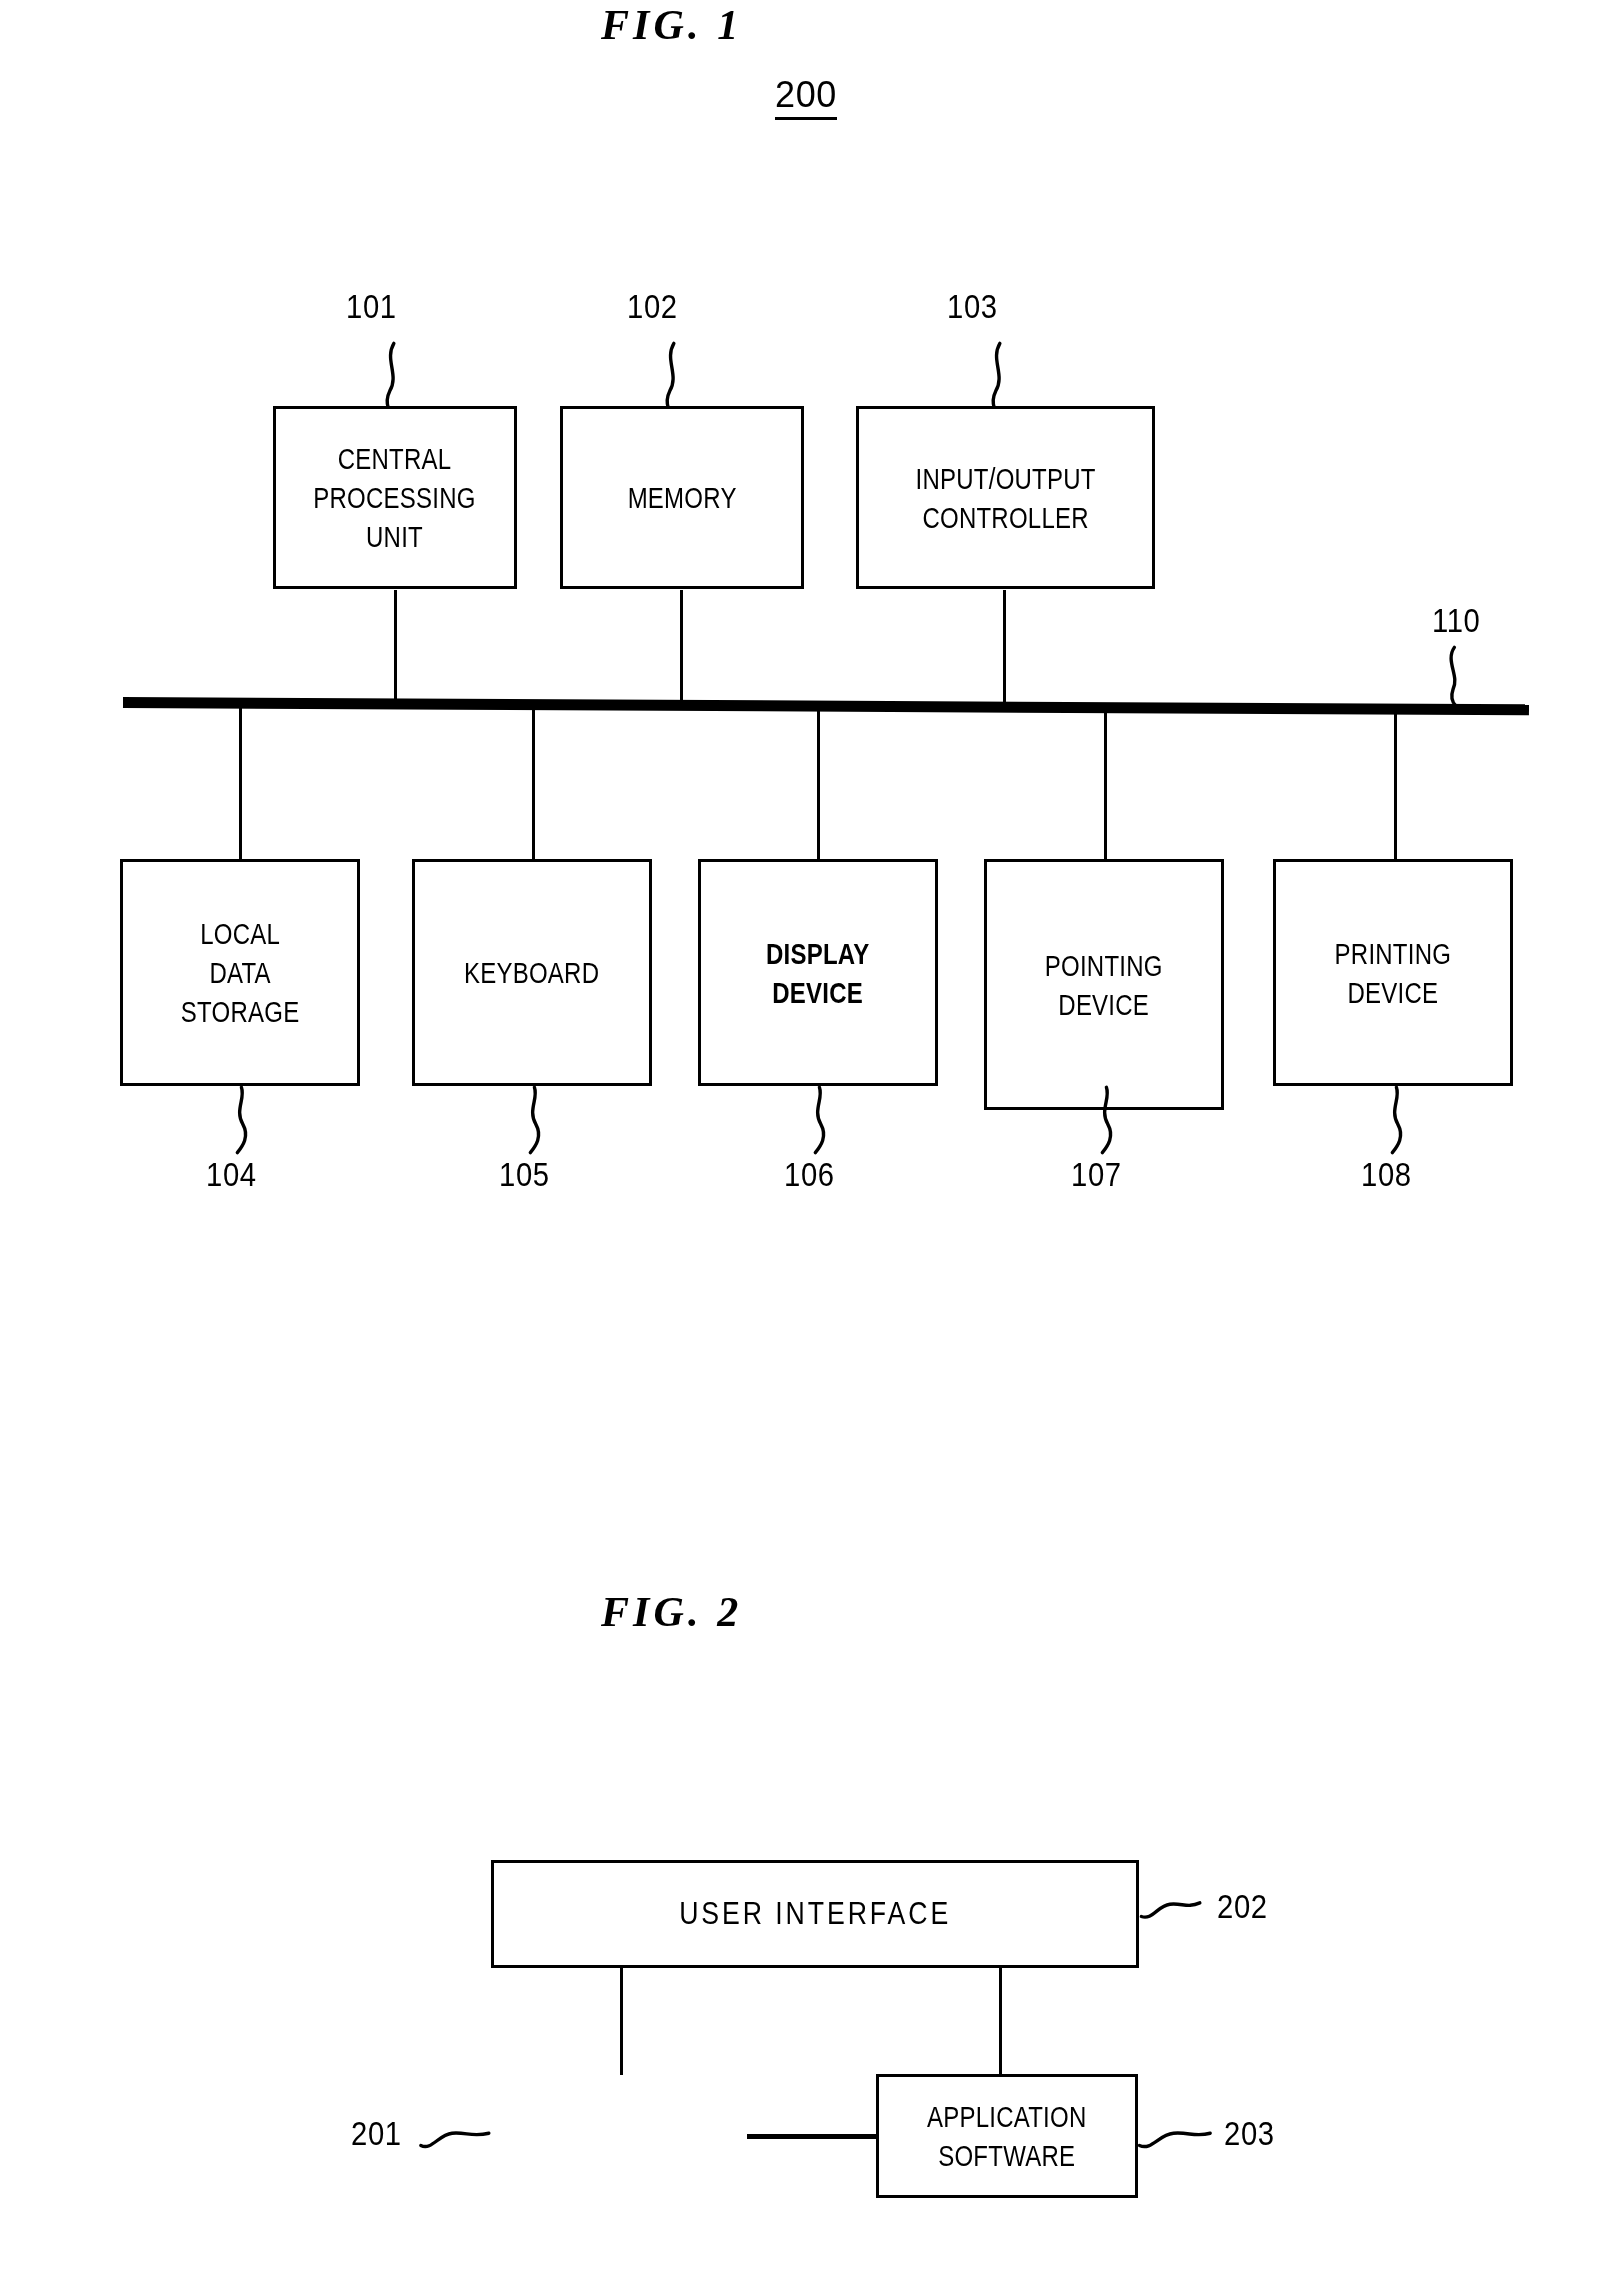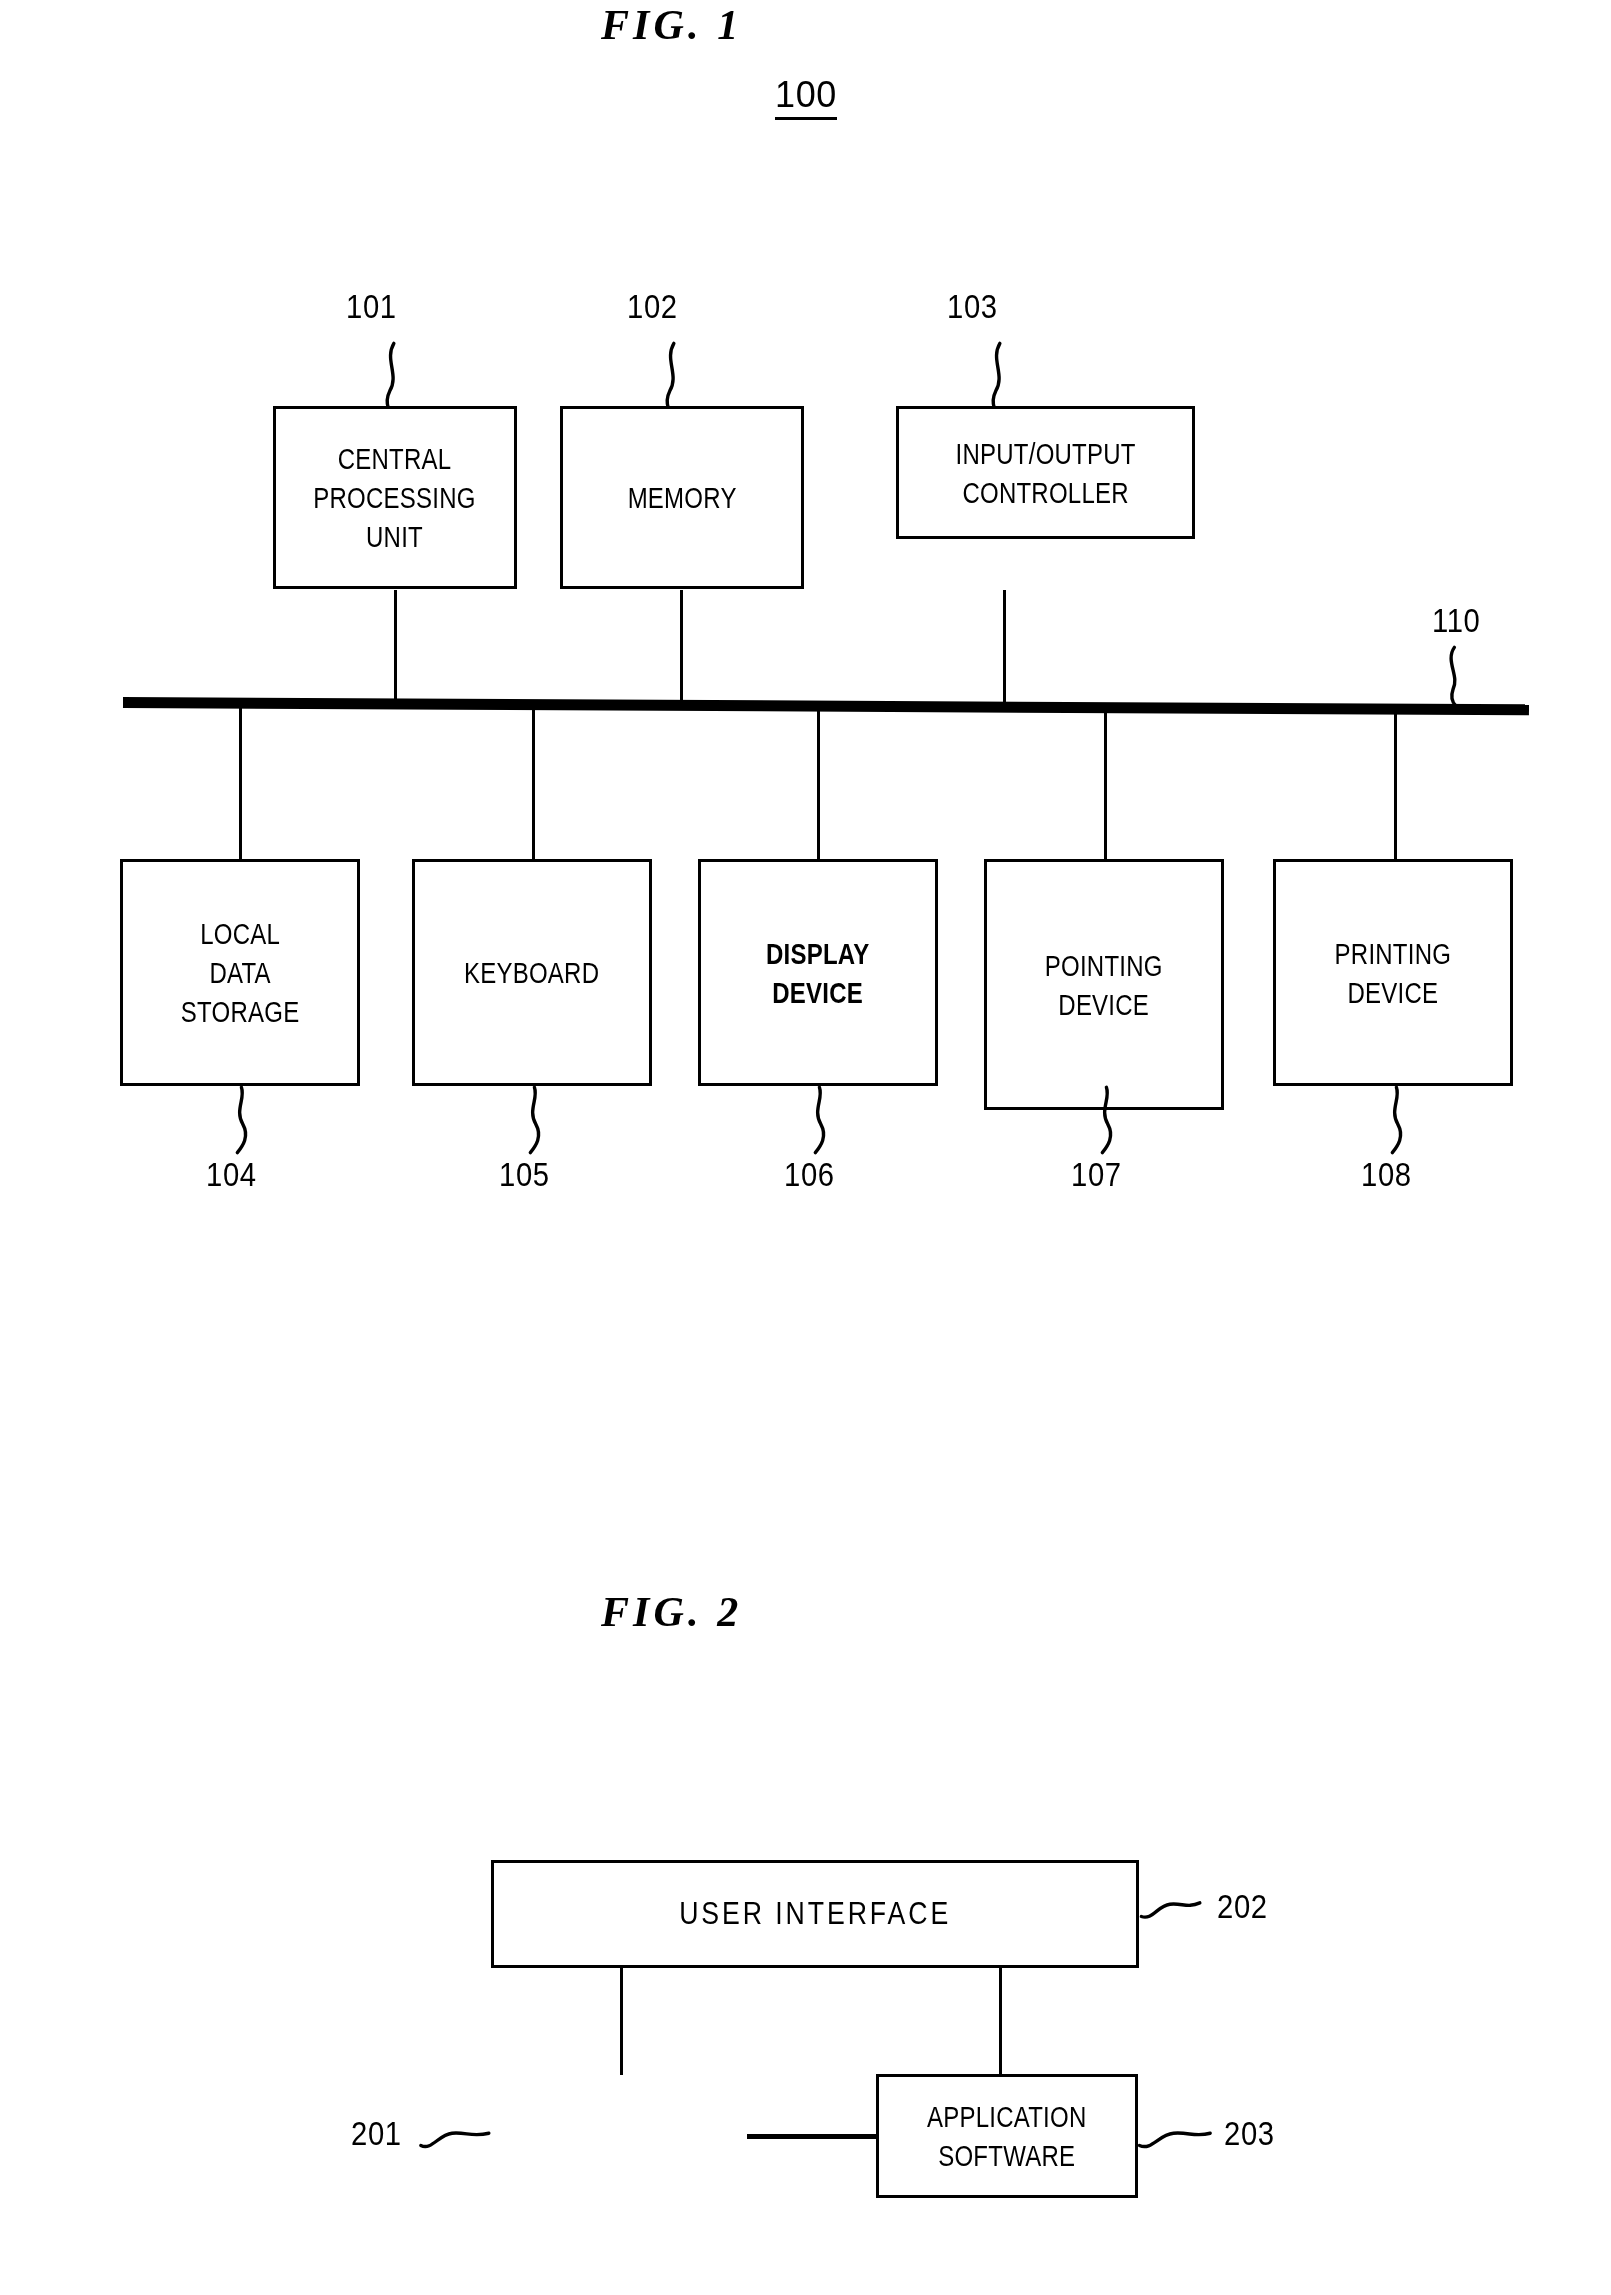--- a/index.html
+++ b/index.html
@@ -107,21 +107,21 @@
     stroke-width: 5;
     stroke-linecap: round;
   }
 </style>
 </head>
 <body>
 
 <div id="sheet">
 
   <div class="fig-title" style="left:601px; top:1.4px; width:410px;">FIG.  1</div>
-  <div class="fig-ref" style="left:601px; top:74px; width:410px;"><span>100</span></div>
+  <div class="fig-ref" style="left:601px; top:74px; width:410px;"><span>200</span></div>
 
   <div class="ref-num" style="left:342px; top:287px;">101</div>
   <div class="ref-num" style="left:623px; top:287px;">102</div>
   <div class="ref-num" style="left:943px; top:287px;">103</div>
 
   <svg class="leader" style="left:372px; top:342px;" width="41" height="68" viewBox="0 0 60 100">
     <path d="M32 2 C 18 26, 40 48, 26 72 C 20 84, 22 92, 24 98"></path>
   </svg>
   <svg class="leader" style="left:652px; top:342px;" width="41" height="68" viewBox="0 0 60 100">
     <path d="M32 2 C 18 26, 40 48, 26 72 C 20 84, 22 92, 24 98"></path>
@@ -131,21 +131,21 @@
   </svg>
 
   <div class="node" style="left:273px; top:406px; width:244px; height:183px;">
     <div class="label">CENTRAL
 PROCESSING
 UNIT</div>
   </div>
   <div class="node" style="left:560px; top:406px; width:244px; height:183px;">
     <div class="label">MEMORY</div>
   </div>
-  <div class="node" style="left:896px; top:406px; width:299px; height:133px;">
+  <div class="node" style="left:856px; top:406px; width:299px; height:183px;">
     <div class="label">INPUT/OUTPUT
 CONTROLLER</div>
   </div>
 
   <div class="vline" style="left:394px; top:590px; height:112px;"></div>
   <div class="vline" style="left:680px; top:590px; height:112px;"></div>
   <div class="vline" style="left:1003px; top:590px; height:112px;"></div>
 
   <div class="bus" style="left:123px; top:697px; width:1406px; height:11px; transform: rotate(0.30deg); transform-origin: left center;"></div>
 

